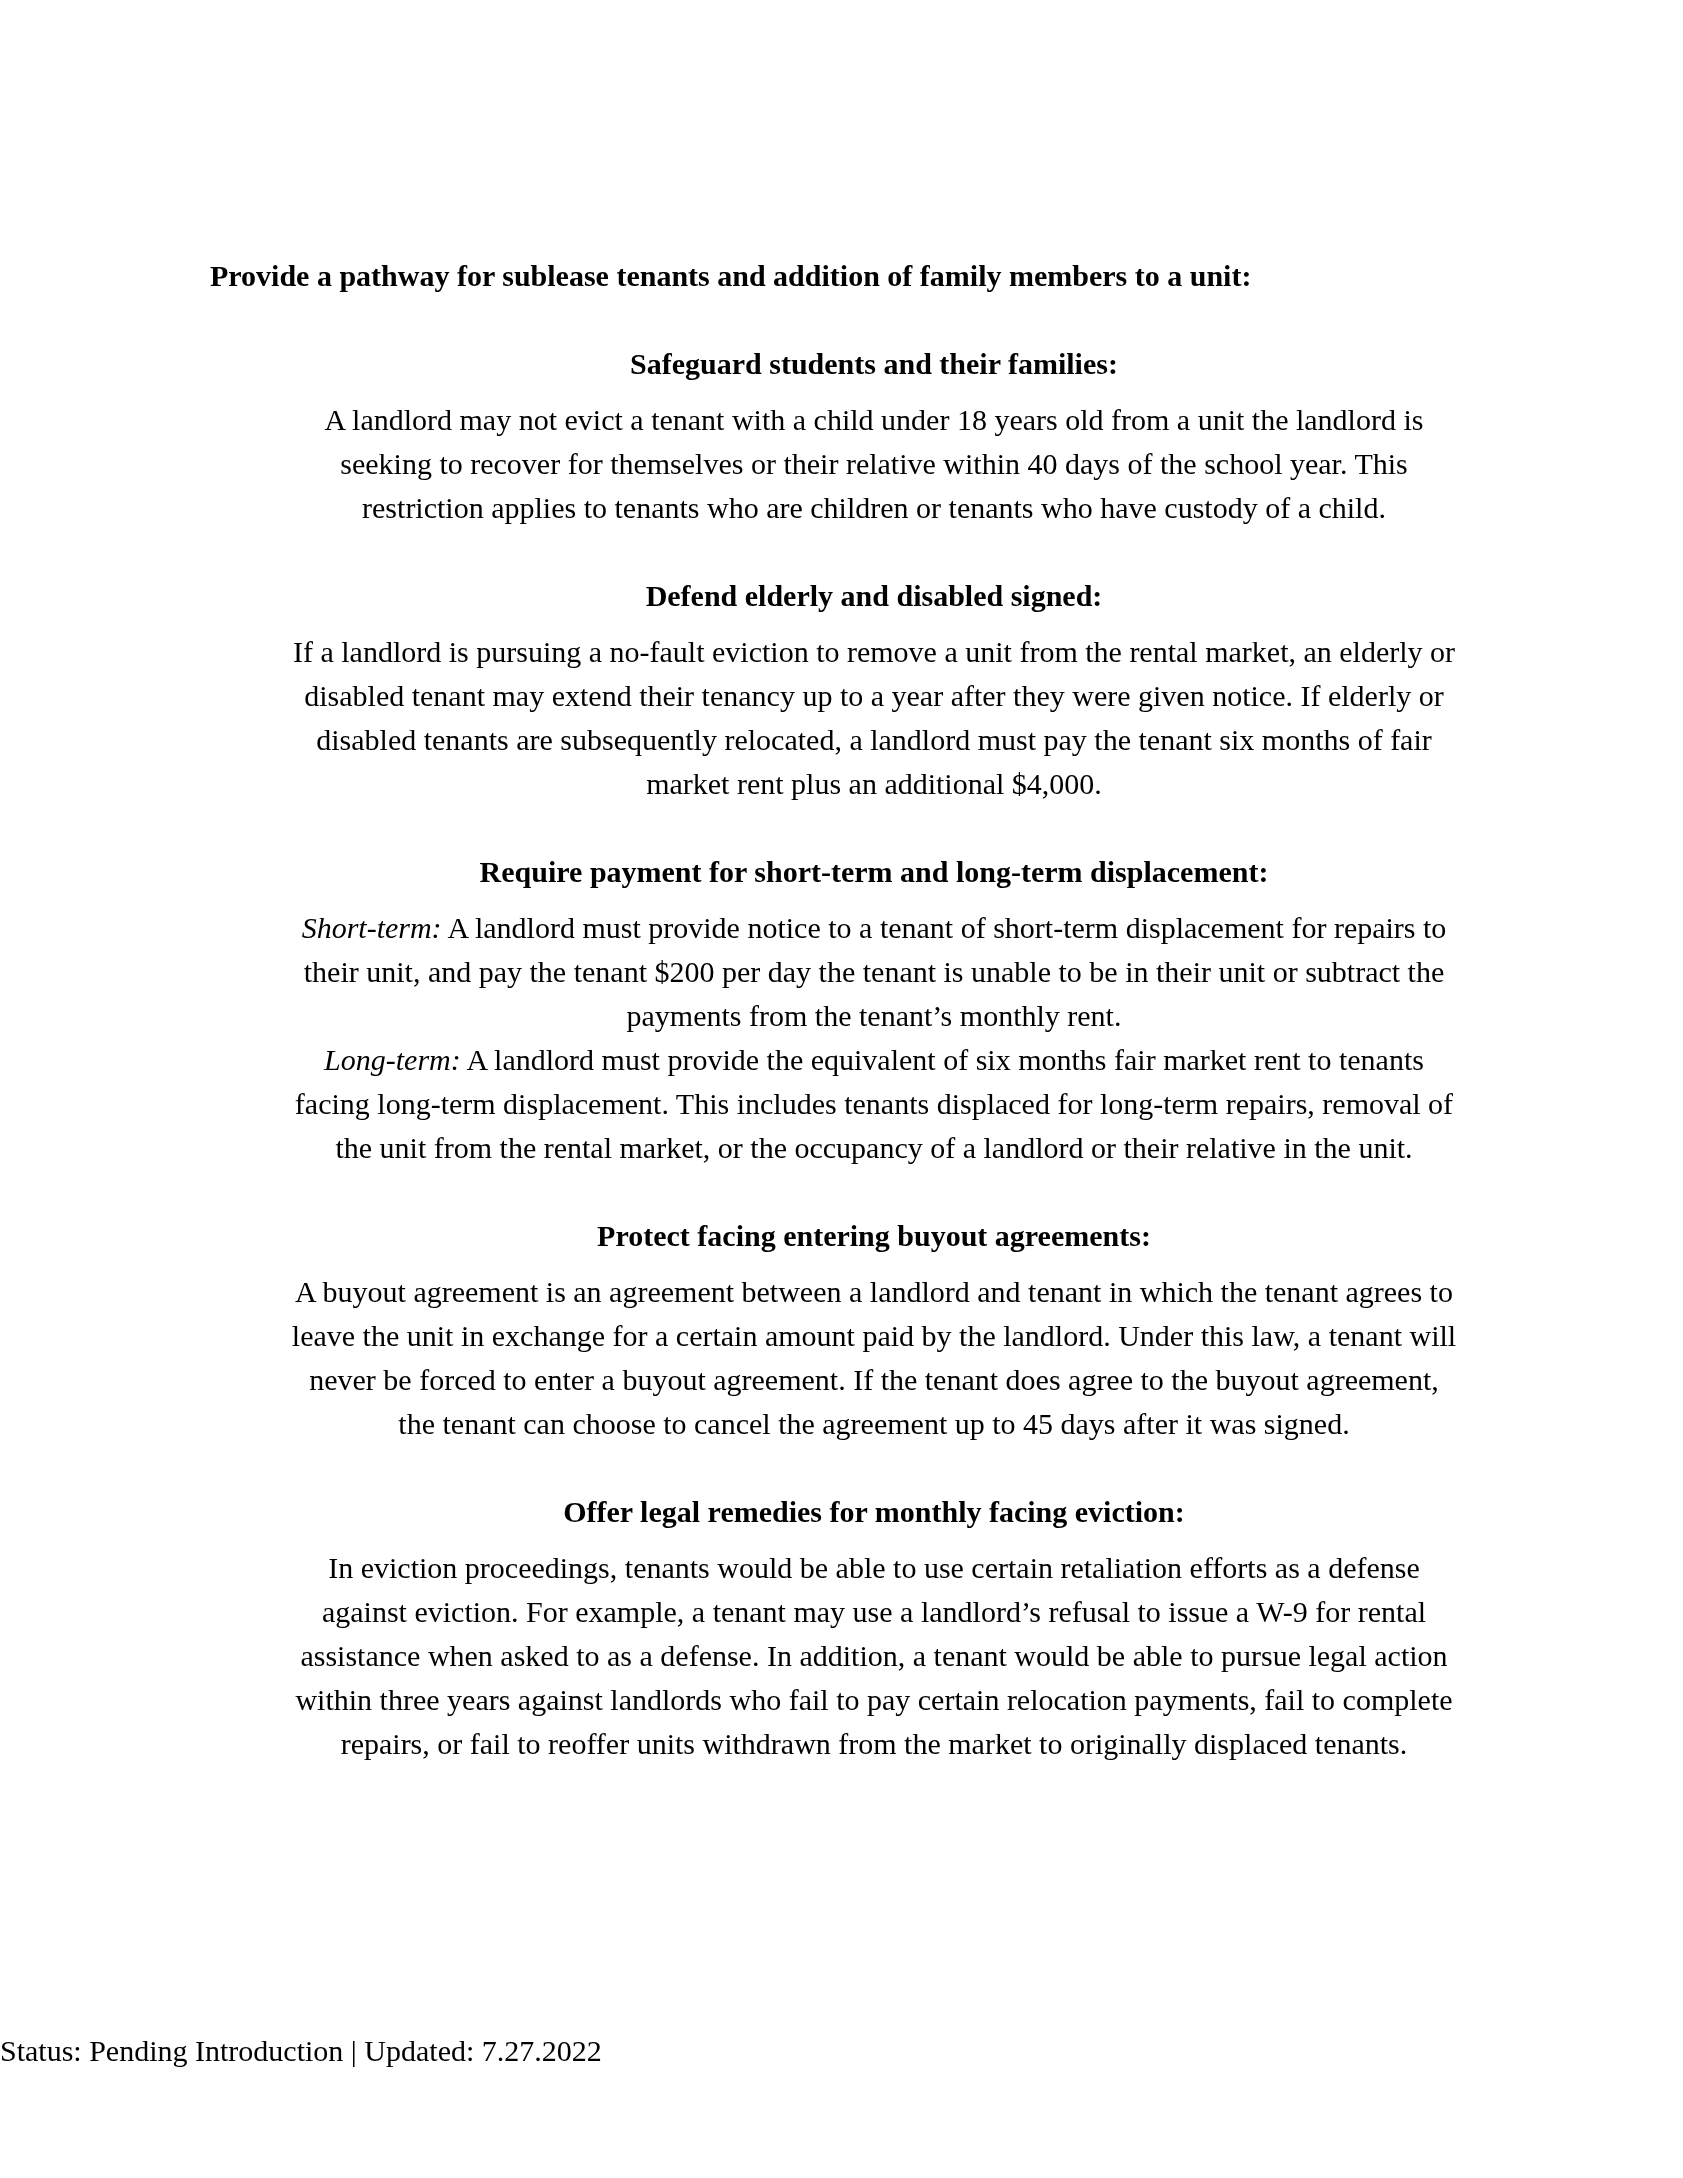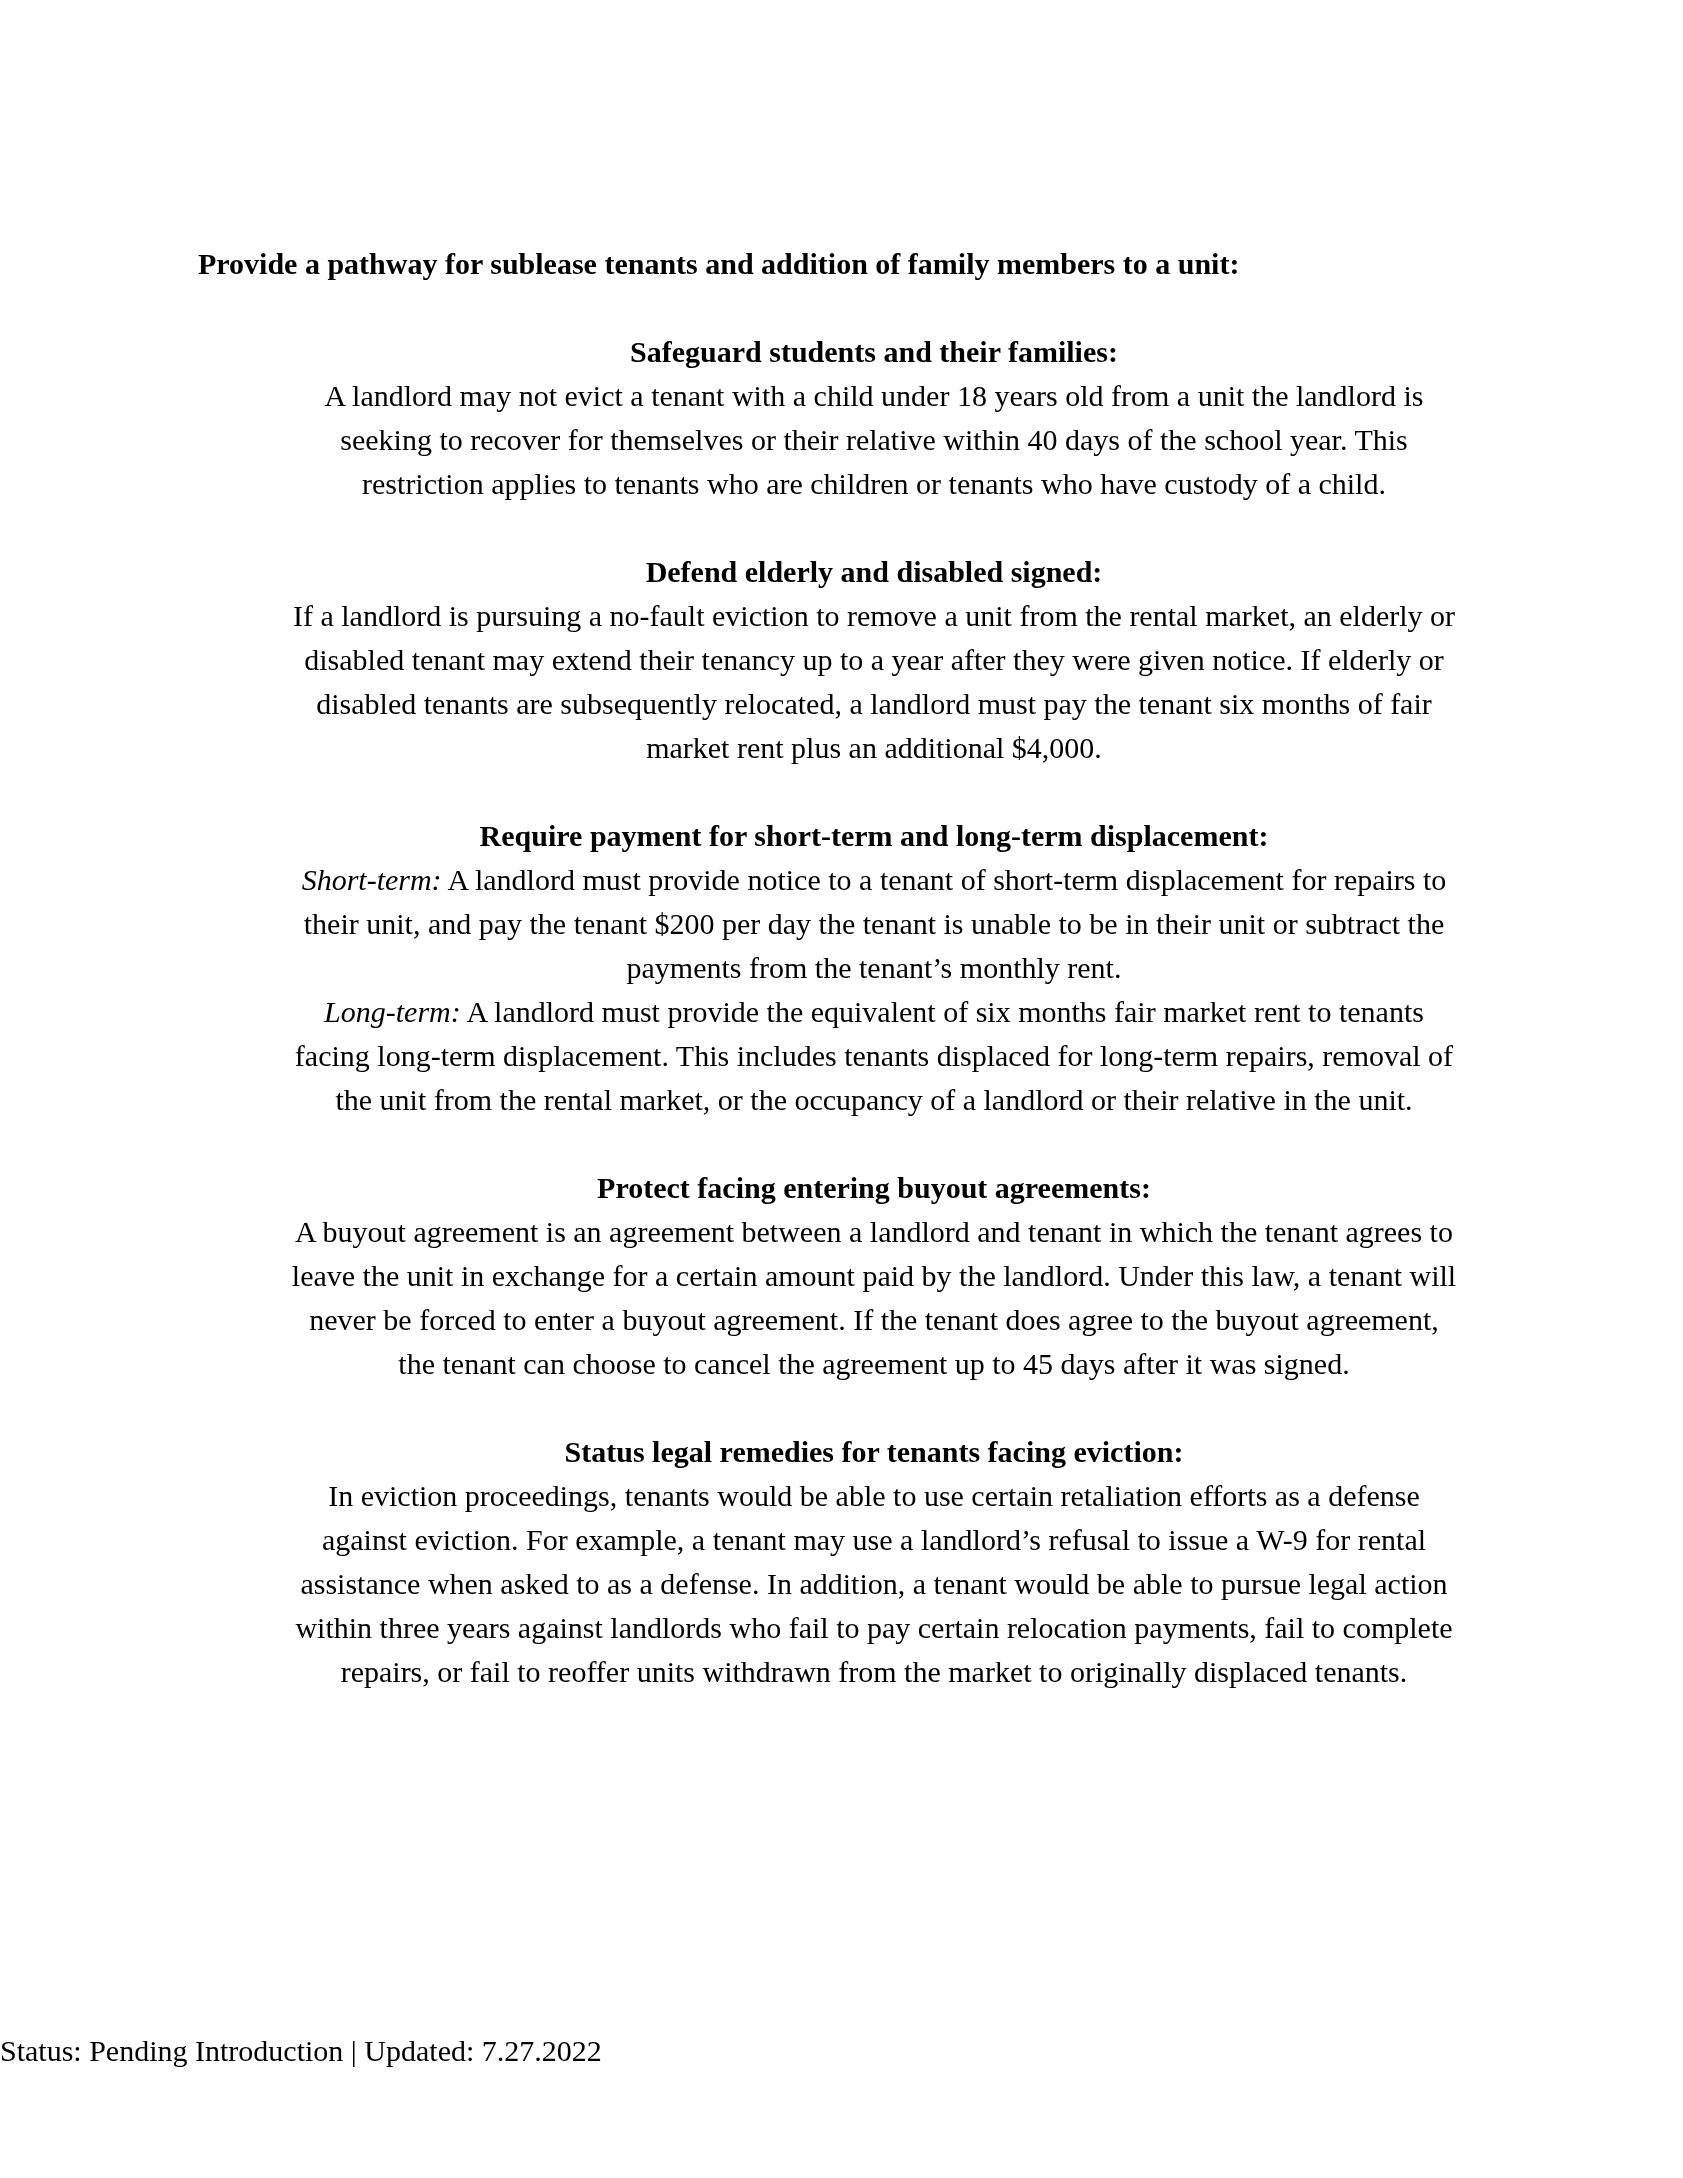--- a/index.html
+++ b/index.html
@@ -21,21 +21,21 @@
     position: absolute;
     left: 198px;
     top: 242px;
     width: 1352px;
   }
   .section + .section {
     margin-top: 44px;
     text-align: center;
   }
   .section h2 {
-    margin: 0;
+    margin: 12px;
     padding: 0;
     font-size: 30px;
     line-height: 44px;
     font-weight: bold;
   }
   .section p.para {
     margin: 0;
     padding: 0;
     white-space: pre-line;
   }
@@ -90,21 +90,21 @@
 
   <div class="section">
     <h2>Protect facing entering buyout agreements:</h2>
     <p class="para">A buyout agreement is an agreement between a landlord and tenant in which the tenant agrees to
 leave the unit in exchange for a certain amount paid by the landlord. Under this law, a tenant will
 never be forced to enter a buyout agreement. If the tenant does agree to the buyout agreement,
 the tenant can choose to cancel the agreement up to 45 days after it was signed.</p>
   </div>
 
   <div class="section">
-    <h2>Status legal remedies for tenants facing eviction:</h2>
+    <h2>Offer legal remedies for monthly facing eviction:</h2>
     <p class="para">In eviction proceedings, tenants would be able to use certain retaliation efforts as a defense
 against eviction. For example, a tenant may use a landlord’s refusal to issue a W-9 for rental
 assistance when asked to as a defense. In addition, a tenant would be able to pursue legal action
 within three years against landlords who fail to pay certain relocation payments, fail to complete
 repairs, or fail to reoffer units withdrawn from the market to originally displaced tenants.</p>
   </div>
 
 </div>
 
 <div class="footer">Status: Pending Introduction | Updated: 7.27.2022</div>

